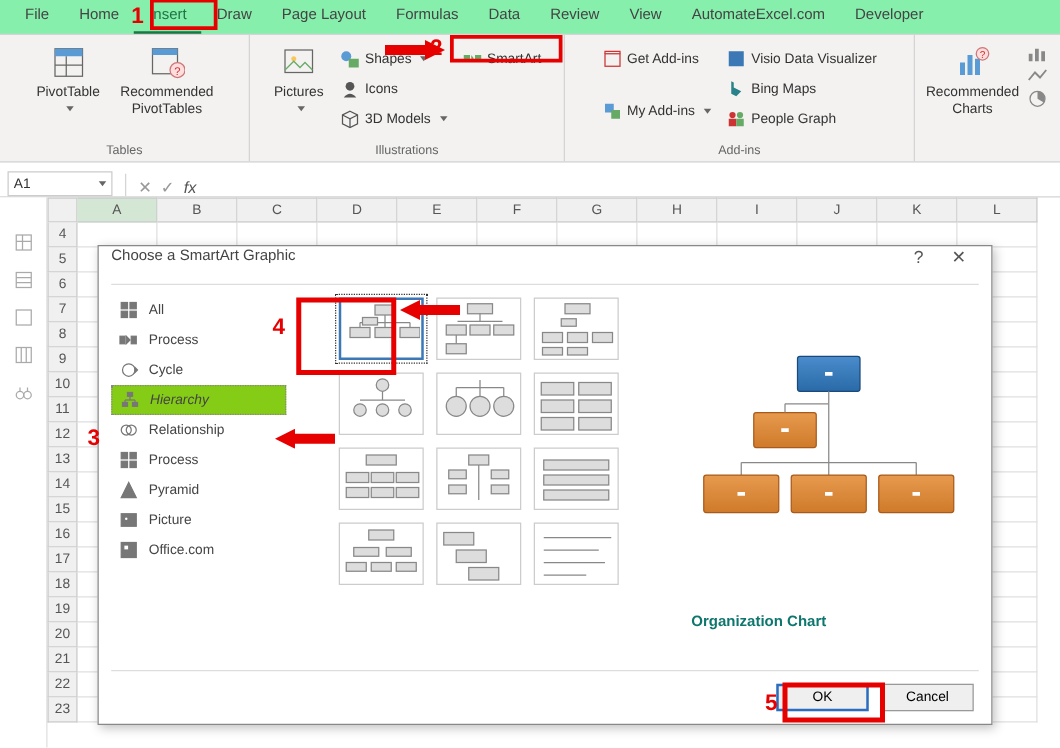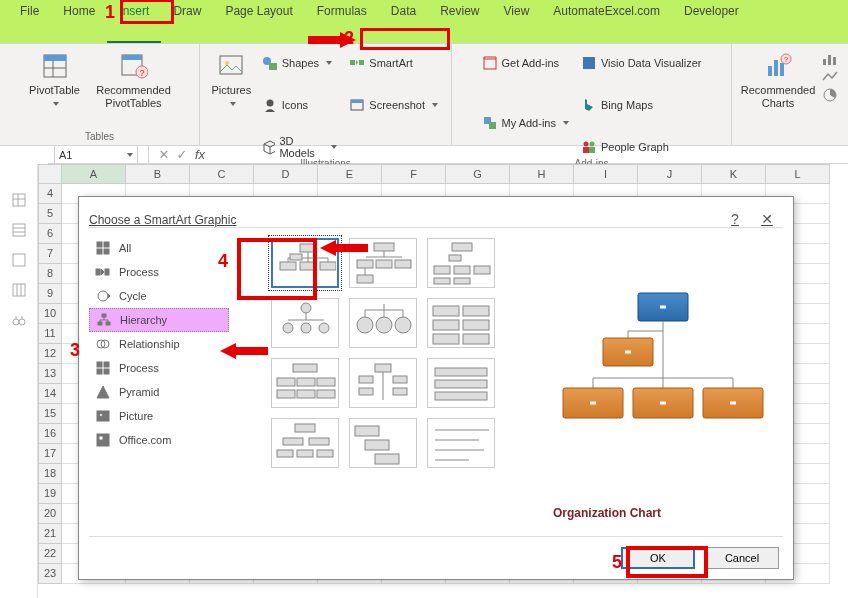--- a/index.html
+++ b/index.html
@@ -1,77 +1,77 @@
 <!DOCTYPE html>
 <html><head>
 <meta charset="utf-8">
 <style>
 * { box-sizing: border-box; margin: 0; padding: 0; font-family: "Segoe UI", Arial, sans-serif; }
 body { background: #fff; width: 848px; height: 598px; overflow: hidden; position: relative; font-size: 12px; color: #333; }
 
 
-.ribbon-tabs { display: flex; height: 44px; background: #bef264; border-bottom: 1px solid #d4d4d4; padding-left: 8px; position: relative; }
+.ribbon-tabs { display: flex; height: 28px; background: #86efac; border-bottom: 1px solid #d4d4d4; padding-left: 8px; position: relative; }
 .ribbon-tabs .tab { padding: 4px 12px 2px; color: #444; cursor: pointer; }
 .ribbon-tabs .tab.active { border-bottom: 2px solid #217346; color: #217346; }
 .hi-insert { position: absolute; border: 3px solid #e60000; left: 120px; top: -1px; width: 54px; height: 25px; pointer-events: none; }
 .step-num { position: absolute; color: #e60000; font-weight: bold; font-size: 18px; pointer-events: none; }
 
 
 .ribbon-body { height: 102px; background: #f3f2f1; border-bottom: 1px solid #d4d4d4; display: flex; position: relative; }
 .rgroup { border-right: 1px solid #d4d4d4; padding: 4px 10px 0; display: flex; flex-direction: column; align-items: center; }
 .rgroup .label { font-size: 10px; color: #666; margin-top: auto; padding-bottom: 3px; }
 .big-btn { display: flex; flex-direction: column; align-items: center; width: 64px; padding-top: 4px; cursor: pointer; }
 .big-btn svg, .small-btn svg { display: block; }
 .big-btn .txt { font-size: 11px; margin-top: 4px; text-align: center; line-height: 1.15; }
 .tri { display: inline-block; width: 0; height: 0; border-left: 3px solid transparent; border-right: 3px solid transparent; border-top: 4px solid #666; margin-left: 3px; vertical-align: middle; }
 .row { display: flex; gap: 4px; }
-.col { display: flex; flex-direction: column; gap: 20px; }
+.col { display: flex; flex-direction: column; gap: 2px; }
 .small-btn { display: flex; align-items: center; height: 22px; padding: 0 4px; cursor: pointer; gap: 4px; font-size: 11px; }
 .hi-smartart { position: absolute; border: 3px solid #e60000; left: 360px; top: 28px; width: 90px; height: 22px; pointer-events: none; }
 .arrow-r { position: absolute; pointer-events: none; }
 .arrow-r svg { display: block; }
 
 
-.fbar { height: 18px; border-bottom: 1px solid #d4d4d4; display: flex; align-items: center; margin-left: 48px; }
+.fbar { height: 28px; border-bottom: 1px solid #d4d4d4; display: flex; align-items: flex-end; }
 .namebox { width: 84px; border: 1px solid #ccc; height: 20px; margin: 0 4px 0 6px; padding: 2px 4px; display: flex; align-items: center; justify-content: space-between; font-size: 11px; }
 .fbar .sep { width: 1px; height: 18px; background: #d4d4d4; margin: 0 6px; }
 .fbar-btn { width: 18px; display: flex; justify-content: center; color: #999; font-size: 13px;}
 
 
 .sheet { display: flex; height: calc(598px - 26px - 102px - 22px); position: relative; }
 .leftbar { width: 38px; background: #fff; border-right: 1px solid #e0e0e0; padding-top: 28px; display: flex; flex-direction: column; gap: 14px; align-items: center; color: #999; }
 .leftbar svg {display:block}
 .grid { flex: 1; position: relative; }
 .colhdrs { display: flex; height: 20px; }
 .corner { width: 24px; border: 1px solid #ccc; background: #f0f0f0; }
 .ch { width: 64px; border: 1px solid #ccc; border-left: none; background: #f0f0f0; text-align: center; font-size: 11px; line-height: 18px; color: #555; }
 .ch.sel { background: #d4e6d4; }
 .rows { }
 .row-r { display: flex; height: 20px; }
 .rh { width: 24px; border: 1px solid #ccc; border-top: none; background: #f0f0f0; text-align: center; font-size: 11px; line-height: 19px; color: #555; }
 .cell { border-right: 1px solid #e0e0e0; border-bottom: 1px solid #e0e0e0; width: 64px; }
 
 
 .dialog { position: absolute; left: 78px; top: 196px; width: 716px; height: 384px; background: #fff; border: 1px solid #888; box-shadow: 2px 2px 8px rgba(0,0,0,0.25); display: flex; flex-direction: column; z-index: 5; }
-.dlg-title { height: 30px; display: flex; align-items: flex-end; padding: 0 10px; font-size: 12px; color: #444; text-decoration: underline; }
+.dlg-title { height: 30px; display: flex; align-items: flex-start; padding: 0 10px; font-size: 12px; color: #444; }
 .dlg-title .spacer { flex: 1; }
 .dlg-title .dlg-btn { width: 32px; text-align: center; font-size: 14px; cursor: pointer; color: #555; }
 .dlg-body { flex: 1; display: flex; border-top: 1px solid #ddd; border-bottom: 1px solid #ddd; margin: 0 10px; gap: 32px; }
 .catlist { width: 140px; padding: 8px 0; }
 .catitem { display: flex; align-items: center; gap: 8px; height: 24px; padding: 0 6px; cursor: pointer; font-size: 11px; color: #444; }
-.catitem.sel { background: #f0abfc; border: 1px dotted #888; }
+.catitem.sel { background: #84cc16; border: 1px dotted #888; font-style: italic; }
 .catitem svg { flex-shrink: 0; }
 .hi-hier { position: absolute; border: 3px solid #e60000; left: 83px; top: 337px; width: 134px; height: 25px; }
 .thumbs { flex: 1; padding: 10px; display: flex; flex-wrap: wrap; align-content: flex-start; gap: 10px; overflow: hidden; }
 .thumb { width: 68px; height: 50px; border: 1px solid #ccc; cursor: pointer; display: flex; align-items: center; justify-content: center; background: #fff; }
 .thumb.sel { border: 2px solid #3b78b5; padding: 1px; outline: 1px dotted #333; outline-offset: 2px; }
 .hi-thumb { position: absolute; border: 4px solid #e60000; left: 237px; top: 238px; width: 80px; height: 62px; }
 .preview { width: 240px; padding: 10px; display: flex; flex-direction: column; }
 .preview-img { flex: 1; display: flex; align-items: center; justify-content: center; margin-bottom: 8px; }
-.preview h4 { font-size: 12px; font-weight: bold; margin-bottom: 6px; color: #7f1d1d;}
+.preview h4 { font-size: 12px; font-weight: bold; margin-bottom: 22px; color: #0f766e;}
 .preview p { font-size: 11px; color: #444; line-height: 1.35; }
 .dlg-foot { height: 42px; display: flex; align-items: center; justify-content: flex-end; gap: 10px; padding-right: 14px; }
 .btn { width: 74px; height: 22px; border: 1px solid #999; background: #efefef; font-size: 11px; cursor: pointer; }
 .btn.primary { border: 2px solid #2b6dbf; }
 .hi-ok { position: absolute; border: 4px solid #e60000; left: 626px; top: 546px; width: 82px; height: 32px; pointer-events:none; }
 .arrow3,.arrow4 { position:absolute; pointer-events:none; }
 </style>
 </head>
 <body>
 
@@ -155,28 +155,20 @@
           </div>
       </div>
       <div class="col" style="margin-top:4px">
         <div class="small-btn">
             <svg width="16" height="16">
               <rect x="1" y="5" width="5" height="5" fill="#6a6"></rect>
               <rect x="10" y="5" width="5" height="5" fill="#6a6"></rect>
               <polygon points="7,5 9,7.5 7,10" fill="#6a6"></polygon>
             </svg>
             <span>SmartArt</span>
-          </div>
-        <div class="small-btn">
-            <svg width="16" height="16">
-              <rect x="2" y="3" width="12" height="10" fill="none" stroke="#555"></rect>
-              <rect x="2" y="3" width="12" height="3" fill="#5a9bd5"></rect>
-            </svg>
-            <span>Screenshot</span>
-            <span class="tri"></span>
           </div>
       </div>
     </div>
     <div class="label">Illustrations</div>
   </div>
 
   <div class="rgroup" style="width:280px">
     <div class="row">
       <div class="col" style="margin-top:4px">
         <div class="small-btn">

